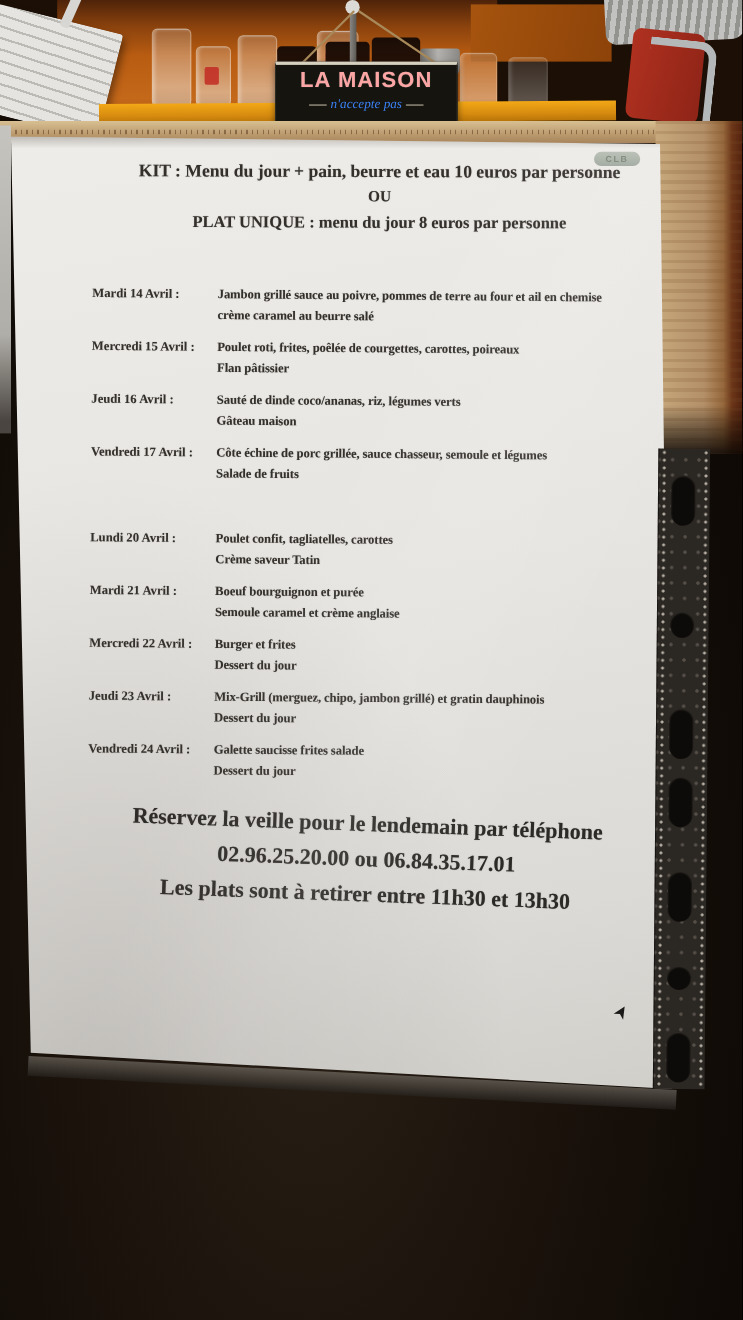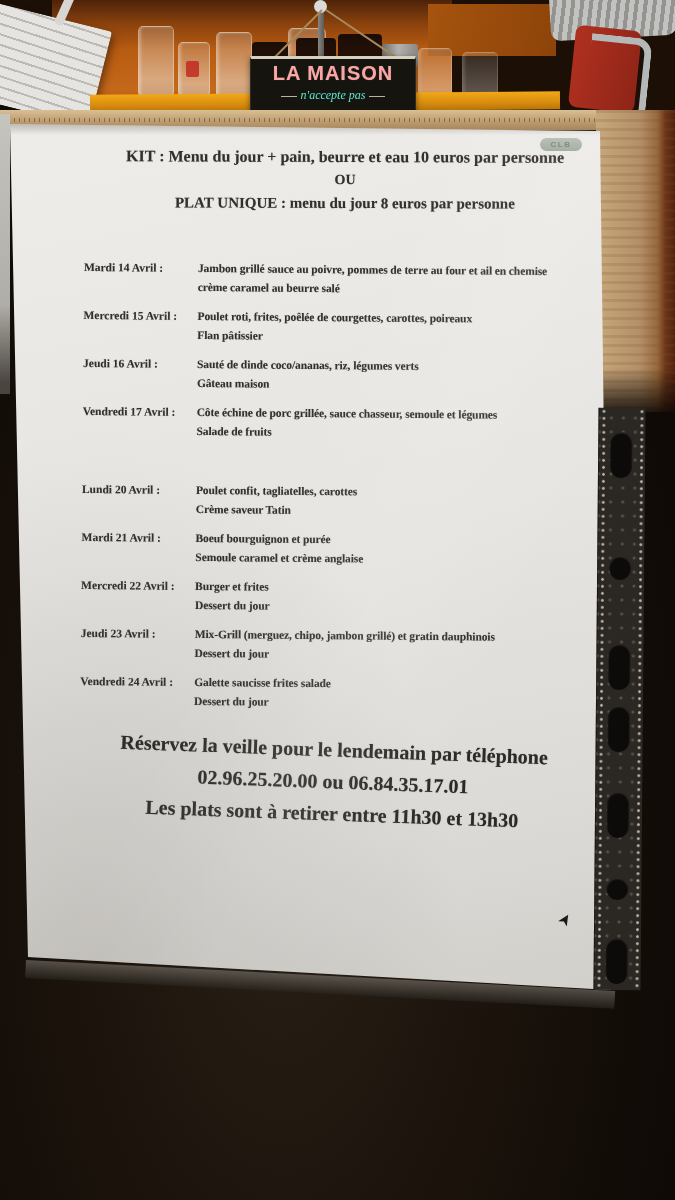--- a/index.html
+++ b/index.html
@@ -45,21 +45,21 @@
   .rope-r{left:326px;top:9px;width:94px;transform:rotate(34deg);}
   .towel{left:550px;top:-8px;width:128px;height:46px;transform:rotate(-3deg);border-radius:0 0 14px 10px;
     background:repeating-linear-gradient(100deg,#c2c2c0 0 5px,#93938f 5px 9px);}
   .red-obj{left:572px;top:28px;width:66px;height:82px;background:linear-gradient(100deg,#b03120,#8e2417);border-radius:8px;transform:rotate(6deg);}
   .chrome{left:588px;top:36px;width:54px;height:72px;border:7px solid #b5b8b9;border-left:0;border-bottom:0;
     border-radius:0 16px 0 0;transform:rotate(6deg);}
   .sign{left:250px;top:56px;width:164px;height:58px;background:#15140f;
     border:1px solid #2c2a24;border-top:3px solid #d6d0bf;box-shadow:0 2px 6px rgba(0,0,0,.5);text-align:center;}
   .sign-line1{margin-top:3px;font-family:"Liberation Sans","DejaVu Sans",sans-serif;font-weight:bold;
     font-size:20px;letter-spacing:1px;color:#fca5a5;text-shadow:0 0 1px rgba(255,250,235,.3);}
-  .sign-line2{margin-top:0;font-style:italic;font-size:12px;color:#5eead4;position:relative;display:inline-block;padding:0 6px;}
+  .sign-line2{margin-top:0;font-style:italic;font-size:12px;color:#3b82f6;position:relative;display:inline-block;padding:0 6px;}
   .sign-line2::before,.sign-line2::after{content:"";position:absolute;top:8px;width:16px;height:1px;background:#b9b2a0;}
   .sign-line2::before{left:-14px;} .sign-line2::after{right:-14px;}
   
   .wood-top{left:0;top:110px;width:675px;height:20px;
     background:
       repeating-linear-gradient(90deg, rgba(70,40,15,0) 0 4px, rgba(70,40,15,.45) 4px 5px),
       linear-gradient(180deg,#d8c093,#bb9a6e 60%,#a8855c);
     background-size:100% 4px,100% 100%;background-position:0 8px,0 0;background-repeat:repeat-x,no-repeat;}
   .wood-right{left:596px;top:110px;width:79px;height:302px;
     background:

